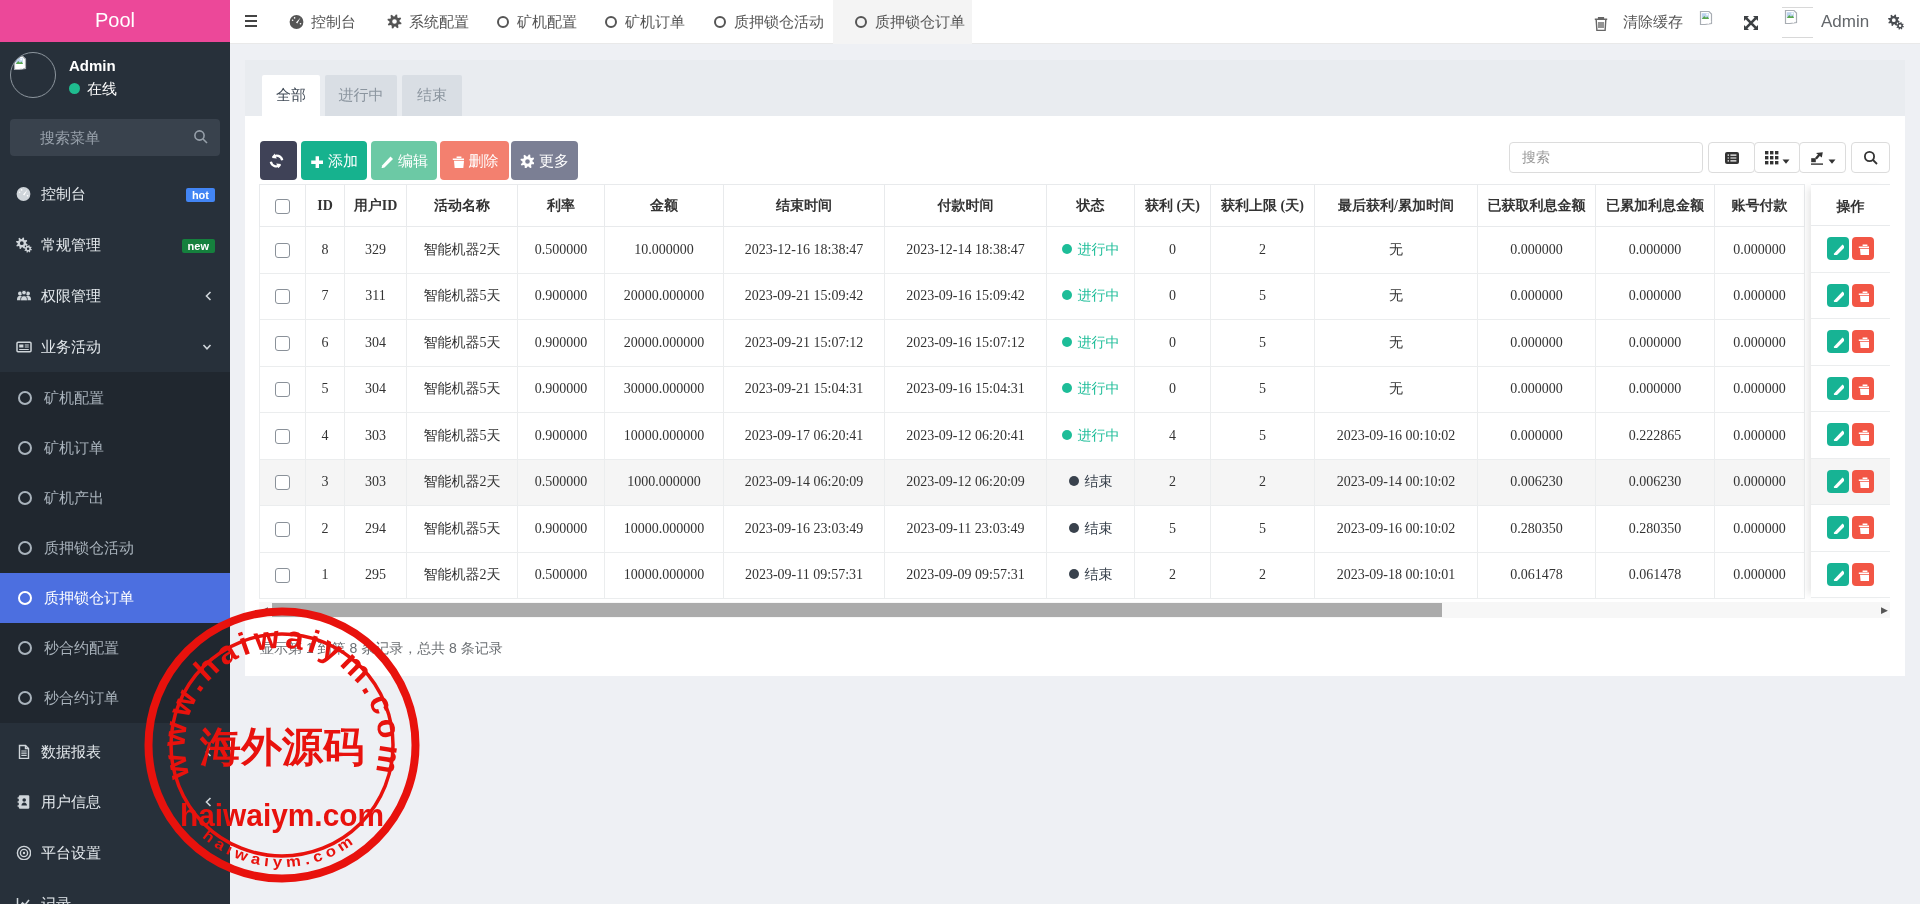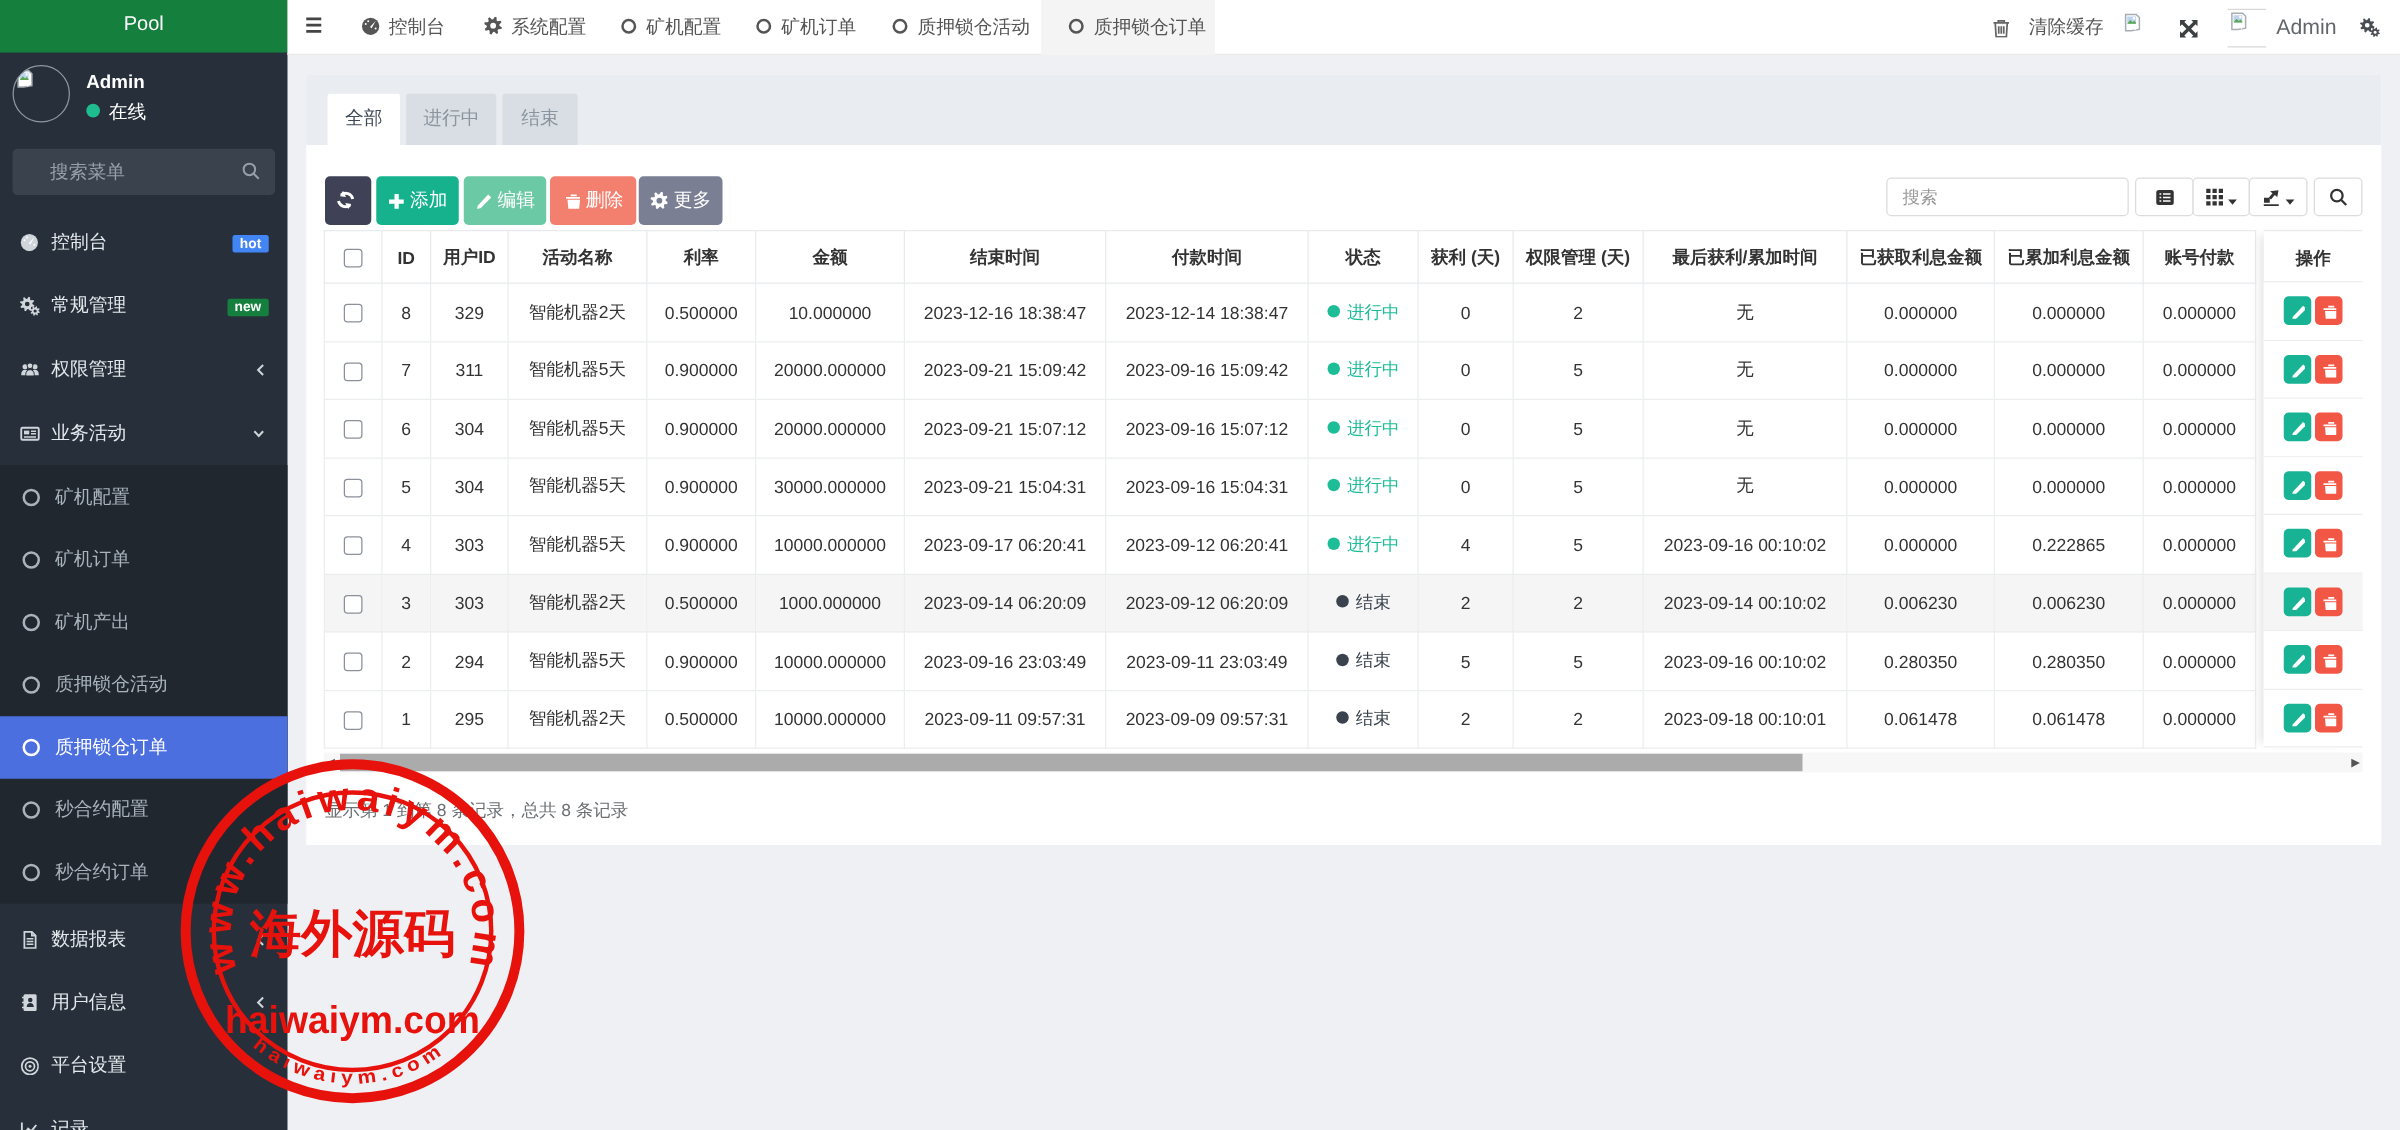--- a/index.html
+++ b/index.html
@@ -1,16 +1,16 @@
 <!DOCTYPE html>
 <html><head><meta charset="utf-8"><style>*{margin:0;padding:0;box-sizing:border-box;}
 html,body{width:1920px;height:904px;overflow:hidden;}
 body{font-family:"Liberation Sans",sans-serif;background:#eef0f4;position:relative;font-size:14px;color:#333;}
 #sidebar{position:absolute;left:0;top:0;width:230px;height:904px;background:#27303a;}
-#logo{position:absolute;left:0;top:0;width:230px;height:42px;background:#15803d;color:#fff;font-size:16px;text-align:center;line-height:40px;}
+#logo{position:absolute;left:0;top:0;width:230px;height:42px;background:#ec4899;color:#fff;font-size:20px;text-align:center;line-height:40px;}
 #avatar{position:absolute;left:10px;top:52px;width:46px;height:46px;border-radius:50%;border:1px solid #8d969e;overflow:hidden;}
 #admin-name{position:absolute;left:69px;top:57px;color:#fff;font-weight:bold;font-size:15px;}
 #online{position:absolute;left:69px;top:80px;color:#fff;font-size:15px;}
 #online .dot{display:inline-block;width:11px;height:11px;border-radius:50%;background:#1fbc8f;margin-right:7px;}
 #sidesearch{position:absolute;left:10px;top:119px;width:210px;height:37px;background:#39424d;border-radius:4px;color:#97a0aa;font-size:15px;line-height:37px;padding-left:30px;}
 .menu-item{position:absolute;left:0;width:230px;height:50px;color:#e4e9ed;font-size:15px;line-height:50px;}
 .menu-item .mi{position:absolute;left:16px;top:17px;line-height:0;font-size:0;}
 .menu-item .txt{position:absolute;left:41px;}
 .menu-item .chev{position:absolute;right:17px;top:18px;line-height:0;font-size:0;}
 .submenu-bg{position:absolute;left:0;top:372px;width:230px;height:351px;background:#20272f;}
@@ -25,21 +25,21 @@
 .nav-tab .co{display:inline-block;width:12px;height:12px;border:2px solid #555;border-radius:50%;margin-right:8px;vertical-align:-1px;}
 #panel{position:absolute;left:245px;top:60px;width:1660px;height:616px;background:#fff;padding-left:48px;}
 #panelhead{position:absolute;left:0;top:0;width:1660px;height:56px;background:#e9ecf0;}
 .ftab{position:absolute;top:15px;height:41px;line-height:40px;font-size:15px;text-align:center;border-radius:2px 2px 0 0;}
 .ftab.on{background:#fff;color:#404a56;}
 .ftab.off{background:#d9dee4;color:#8b959f;}
 .tbtn{position:absolute;top:81px;height:39px;border-radius:4px;color:#fff;font-size:15px;text-align:center;line-height:39px;}
 .tbtn svg{vertical-align:-2px;margin-right:5px;}
 .rctl{position:absolute;border:1px solid #dcdcdc;border-radius:4px;background:#fff;}
 #tbl{position:absolute;left:14px;top:124px;width:1552px;}
-table{border-collapse:collapse;table-layout:fixed;width:1504px;font-size:14px;color:#333;}
+table{border-collapse:collapse;table-layout:fixed;width:1504px;font-size:14px;color:#333;font-family:Liberation Serif, serif;}
 th{font-weight:bold;height:42px;text-align:center;border:1px solid #e8eaec;}
 td{height:46.5px;text-align:center;border:1px solid #ebedee;}
 tr.hov td{background:#f5f5f5;}
 .st-run{color:#1dbd98;}
 .st-end{color:#39424d;}
 .sdot{display:inline-block;width:10px;height:10px;border-radius:50%;margin-right:6px;}
 #opcol{position:absolute;left:1566px;top:124px;width:79px;background:#fff;box-shadow:-7px 0 7px -4px rgba(0,0,0,0.10);}
 .opbtn{display:inline-block;width:22px;height:23px;border-radius:4px;margin:0 1.5px;position:relative;}
 #hscroll{position:absolute;left:14px;top:542px;width:1631px;height:16px;background:#f7f7f7;}
 #hthumb{position:absolute;left:13px;top:1px;width:1170px;height:14px;background:#ababab;}
@@ -304,21 +304,21 @@
             <th><span class="cb"></span></th>
             <th>ID</th>
             <th>用户ID</th>
             <th>活动名称</th>
             <th>利率</th>
             <th>金额</th>
             <th>结束时间</th>
             <th>付款时间</th>
             <th>状态</th>
             <th>获利 (天)</th>
-            <th>权限管理 (天)</th>
+            <th>获利上限 (天)</th>
             <th>最后获利/累加时间</th>
             <th>已获取利息金额</th>
             <th>已累加利息金额</th>
             <th>账号付款</th>
           </tr>
         </thead>
         <tbody>
           <tr>
             <td><span class="cb"></span></td>
             <td>8</td>

